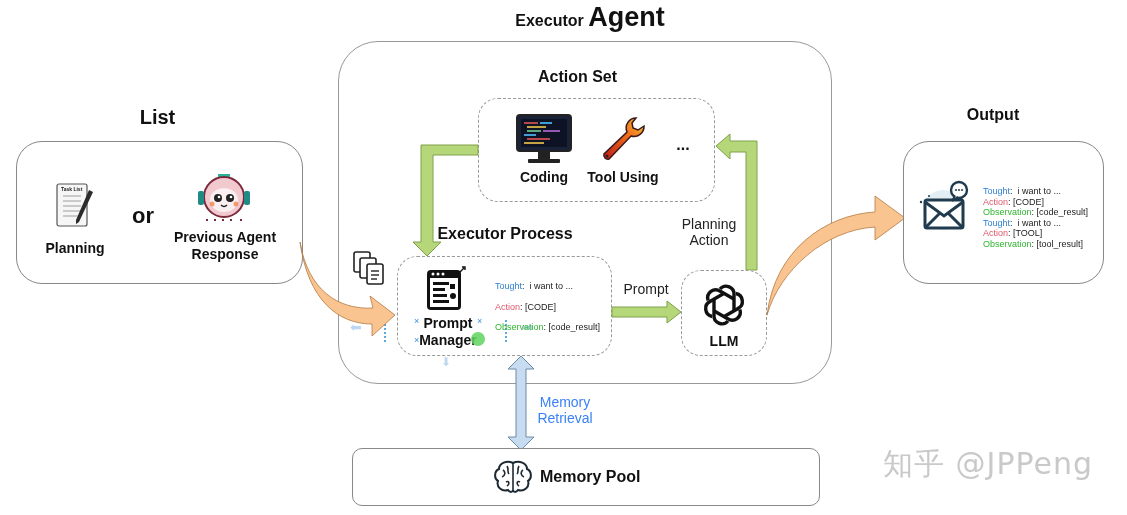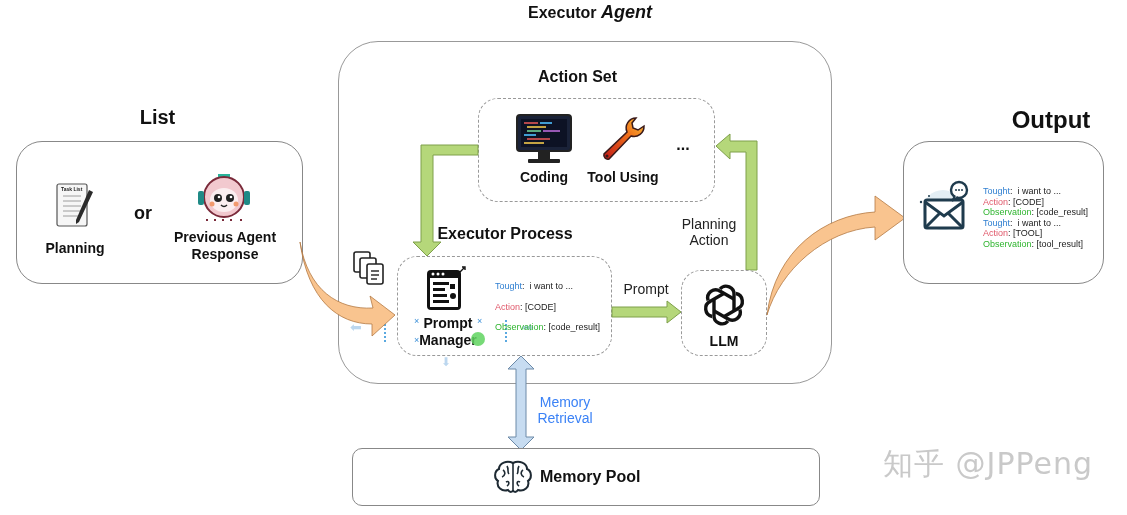--- a/index.html
+++ b/index.html
@@ -16,21 +16,21 @@
   .red { color: #e0586a; }
   .green { color: #2fb52f; }
   svg { overflow: visible; }
   .watermark { position: absolute; font-size: 30px; color: #c9c9c9; letter-spacing: 1px; font-family: "DejaVu Sans", sans-serif; margin-left: 17px; }
 </style>
 </head>
 <body>
 
 <div class="abs title" style="left:460px; top:2px; width:260px;">
   <span style="font-size:16px;">Executor</span>
-  <span style="font-size:18px;font-style:italic;">Agent</span>
+  <span style="font-size:27px;">Agent</span>
 </div>
 
 <div class="box" style="left:338px; top:41px; width:494px; height:343px; border-radius:40px; border-color:#999;"></div>
 
 <div class="abs title" style="left:100px; top:106px; width:115px; font-size:20px;">List</div>
 <div class="box" style="left:16px; top:141px; width:287px; height:143px;"></div>
 
 <svg class="abs" style="left:55px; top:182px;" width="40" height="48" viewBox="0 0 40 48">
   <rect x="2" y="2" width="30" height="42" rx="2" fill="#f6f6f6" stroke="#555" stroke-width="1.2"></rect>
   <text x="6" y="9" font-size="5" font-weight="bold" fill="#222">Task List</text>
@@ -38,21 +38,21 @@
     <line x1="8" y1="14" x2="26" y2="14"></line>
       <line x1="8" y1="19" x2="26" y2="19"></line>
     <line x1="8" y1="24" x2="26" y2="24"></line>
       <line x1="8" y1="29" x2="26" y2="29"></line>
     <line x1="8" y1="34" x2="26" y2="34"></line>
   </g>
   <path d="M34 8 L38 10 L24 40 L21 42 L21 38 Z" fill="#2a2a2a"></path>
 </svg>
 <div class="lbl" style="left:30px; top:240px; width:90px;">Planning</div>
 
-<div class="lbl" style="left:125px; top:203px; width:36px; font-size:18px;">or</div>
+<div class="lbl" style="left:125px; top:203px; width:36px; font-size:22px;">or</div>
 
 <svg class="abs" style="left:196px; top:173px;" width="56" height="52" viewBox="0 0 56 52">
   <rect x="22" y="1" width="12" height="6" fill="#29b39a"></rect>
   <ellipse cx="28" cy="24" rx="20" ry="20" fill="#f2c9cf" stroke="#7a2a3a" stroke-width="2"></ellipse>
   <rect x="2" y="18" width="6" height="14" rx="2" fill="#1f8a86"></rect>
   <rect x="48" y="18" width="6" height="14" rx="2" fill="#1f8a86"></rect>
   <ellipse cx="28" cy="27" rx="14" ry="12" fill="#fbeef0"></ellipse>
   <circle cx="22" cy="25" r="4" fill="#222"></circle>
     <circle cx="34" cy="25" r="4" fill="#222"></circle>
   <circle cx="23" cy="24" r="1.3" fill="#fff"></circle>
@@ -192,21 +192,21 @@
 </svg>
 <div class="lbl" style="left:700px; top:333px; width:48px;text-align:center;">LLM</div>
 
 <svg class="abs" style="left:298px; top:240px;" width="100" height="100" viewBox="0 0 100 100">
   <path d="M2 2 C10 50, 40 70, 75 68 L72 56 L97 75 L74 96 L74 84 C40 84, 10 60, 2 2 Z" fill="#f9c48f" stroke="#b47a44" stroke-width="0.8"></path>
 </svg>
 <svg class="abs" style="left:765px; top:190px;" width="150" height="130" viewBox="0 0 150 130">
   <path d="M2 125 C10 60, 60 25, 110 22 L110 6 L140 28 L110 50 L110 37 C60 40, 15 80, 2 125 Z" fill="#f9c48f" stroke="#b47a44" stroke-width="0.8"></path>
 </svg>
 
-<div class="abs title" style="left:996px; top:106px; width:110px; font-size:24px;text-align:center;">Output</div>
+<div class="abs title" style="left:938px; top:106px; width:110px; font-size:16px;text-align:center;">Output</div>
 <div class="box" style="left:903px; top:141px; width:201px; height:143px;"></div>
 <svg class="abs" style="left:917px; top:180px;" width="54" height="52" viewBox="0 0 54 52">
   <circle cx="26" cy="30" r="20" fill="#e3eef4"></circle>
   <rect x="8" y="20" width="38" height="28" rx="2" fill="#fff" stroke="#1f3b4d" stroke-width="3"></rect>
   <path d="M8 22 L27 36 L46 22 M8 48 L22 34 M46 48 L32 34" stroke="#1f3b4d" stroke-width="3" fill="none"></path>
   <circle cx="42" cy="10" r="8" fill="#fff" stroke="#1f3b4d" stroke-width="2.4"></circle>
   <path d="M38 16 L35 21 L41 17" fill="#fff" stroke="#1f3b4d" stroke-width="2"></path>
   <circle cx="39" cy="10" r="1" fill="#1f3b4d"></circle>
     <circle cx="42" cy="10" r="1" fill="#1f3b4d"></circle>
     <circle cx="45" cy="10" r="1" fill="#1f3b4d"></circle>

